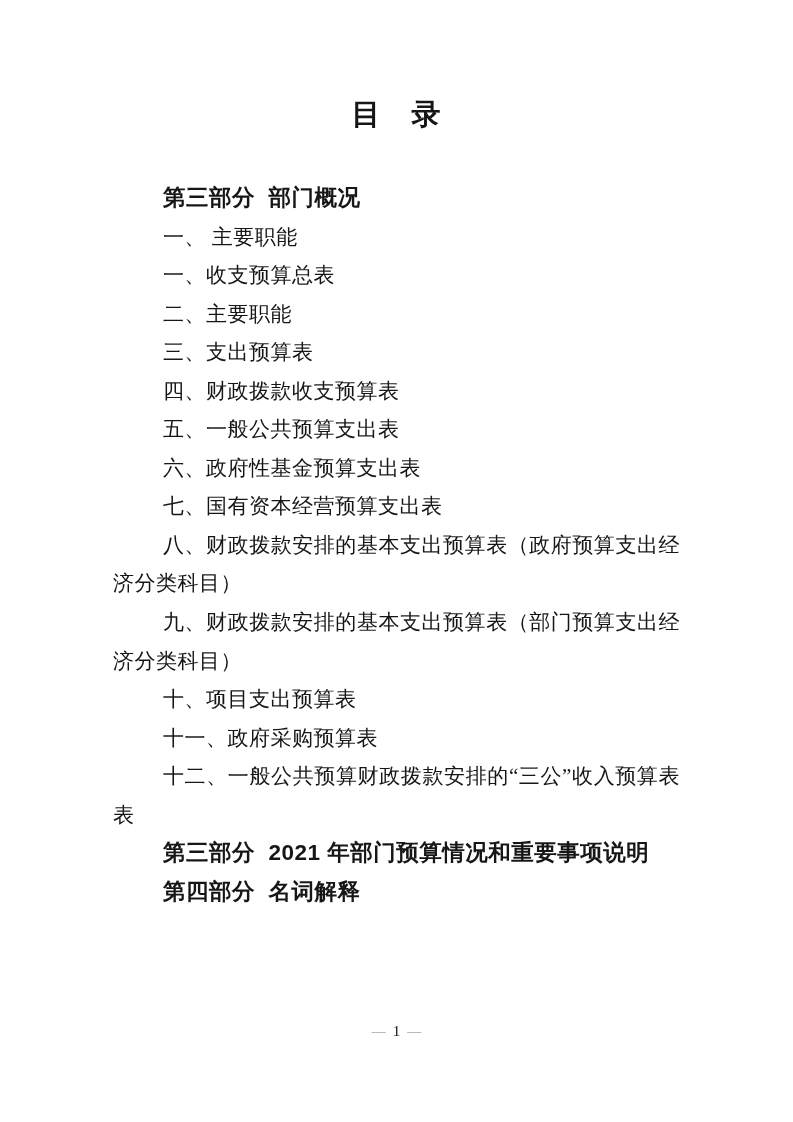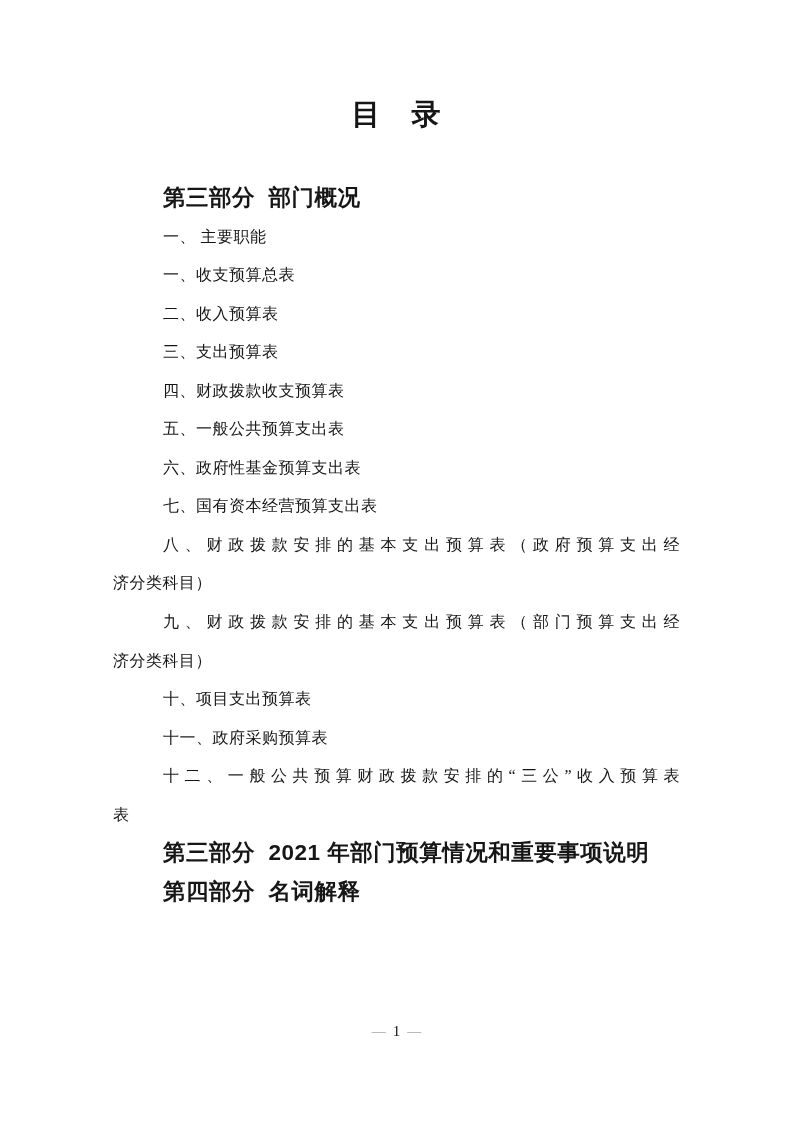--- a/index.html
+++ b/index.html
@@ -24,21 +24,21 @@
     font-family: "Liberation Sans", sans-serif;
     font-weight: 700;
     font-size: 29px;
     line-height: 35px;
     text-align: center;
     letter-spacing: 1px;
     white-space: pre-wrap;
     margin-bottom: 47px;
   }
   .line {
-    font-size: 16px;
+    font-size: 21px;
     line-height: 38.55px;
     text-indent: 50px;
     white-space: pre-wrap;
     letter-spacing: 0.5px;
   }
   .h {
     font-family: "Liberation Sans", sans-serif;
     font-weight: 700;
     font-size: 22.5px;
     letter-spacing: 0.5px;
@@ -68,21 +68,21 @@
 
 <div class="page">
   <div class="content">
 
     <div class="doc-title">目　录</div>
 
     <div class="line h">第三部分  部门概况</div>
     <div class="line">一、 主要职能</div>
 
     <div class="line">一、收支预算总表</div>
-    <div class="line">二、收入预算表</div>
+    <div class="line">二、主要职能</div>
     <div class="line">三、支出预算表</div>
     <div class="line">四、财政拨款收支预算表</div>
     <div class="line">五、一般公共预算支出表</div>
     <div class="line">六、政府性基金预算支出表</div>
     <div class="line">七、国有资本经营预算支出表</div>
     <div class="line stretch">八、财政拨款安排的基本支出预算表（政府预算支出经</div>
     <div class="line cont">济分类科目）</div>
     <div class="line stretch">九、财政拨款安排的基本支出预算表（部门预算支出经</div>
     <div class="line cont">济分类科目）</div>
     <div class="line">十、项目支出预算表</div>

